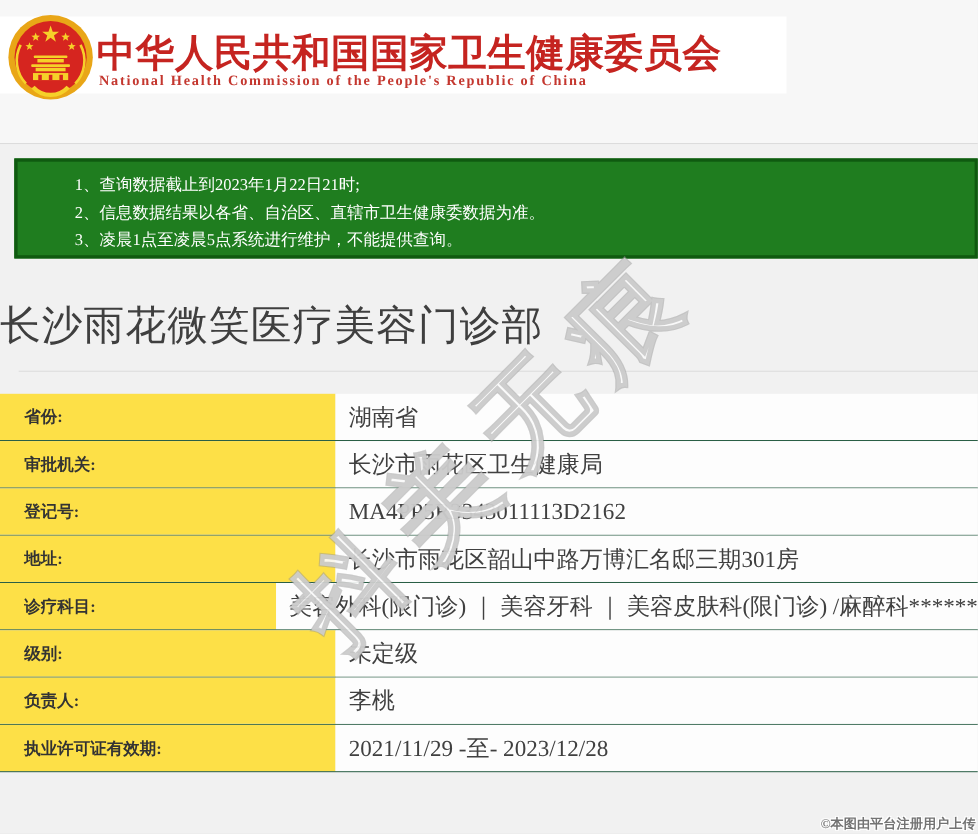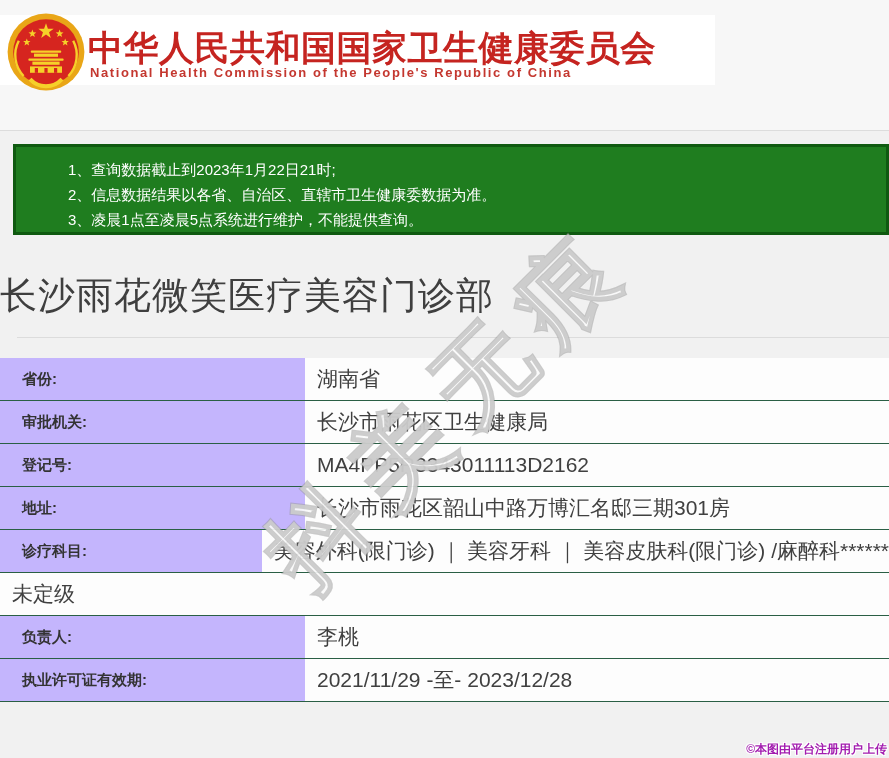--- a/index.html
+++ b/index.html
@@ -1,18 +1,18 @@
 <!DOCTYPE html>
 <html><head>
 <meta charset="utf-8">
 <style>
   html,body { margin:0; padding:0; background:#e8e8e8; }
   #page {
     position:relative; width:889px; height:758px; overflow:hidden;
-    background:#f1f1f1; font-family:Liberation Sans, sans-serif;
+    background:#f1f1f1; font-family:Liberation Serif, serif;
   }
   
   .header {
     position:absolute; top:0; left:0; width:889px; height:131px;
     background:#f7f7f7; border-bottom:1px solid #dcdcdc; box-sizing:border-box;
   }
   .banner {
     position:absolute; top:15px; left:0; width:715px; height:70px; background:#ffffff;
   }
   .emblem { position:absolute; top:10px; left:6px; width:80px; height:84px; z-index:2; }
@@ -36,40 +36,40 @@
     position:absolute; top:271px; left:0; width:861px; 
     font-size:37px; color:#3f3f3f; letter-spacing:1px; white-space:nowrap;
   }
   .title-sep {
     position:absolute; top:337px; left:17px; width:872px; height:1px; background:#dcdcdc;
   }
   
   .table { position:absolute; top:358px; left:0; width:889px; }
   .row { display:flex; height:42px; border-bottom:1px solid #2a5f45; }
   .label-cell {
-    width:305px; box-sizing:border-box; background:#c4b5fd; padding-left:22px;
+    width:305px; box-sizing:border-box; background:#fde047; padding-left:22px;
     display:flex; align-items:center; font-weight:bold; color:#333; font-size:15px;
   }
   .value-cell {
     flex:1; background:#fdfdfd; padding-left:12px;
     display:flex; align-items:center; color:#404040; font-size:21px; white-space:nowrap;
   }
   
   .watermark {
     position:absolute; left:450px; top:408px; z-index:5; pointer-events:none;
     transform:translate(-50%,-50%) rotate(-45deg);
     font-size:96px; letter-spacing:20px; white-space:nowrap; font-weight:bold;
     color:rgba(255,255,255,0.88);
     -webkit-text-stroke:2px rgba(150,150,150,0.45);
     text-shadow:0 0 1px rgba(140,140,140,0.4);
   }
   
   .upload-note {
     position:absolute; right:2px; bottom:0px; z-index:6;
-    font-size:12px; font-weight:bold; color:#a21caf;
+    font-size:12px; font-weight:bold; color:#737373;
     text-shadow:-1px -1px 0 #fff, 1px -1px 0 #fff, -1px 1px 0 #fff, 1px 1px 0 #fff;
   }
 </style>
 </head>
 <body>
 
 <div id="page">
 
   <div class="header">
     <div class="banner"></div>
@@ -127,20 +127,21 @@
       </div>
       <div class="row">
         <div class="label-cell">地址:</div>
         <div class="value-cell">长沙市雨花区韶山中路万博汇名邸三期301房</div>
       </div>
       <div class="row">
         <div class="label-cell">诊疗科目:</div>
         <div class="value-cell">美容外科(限门诊) ｜ 美容牙科 ｜ 美容皮肤科(限门诊) /麻醉科******</div>
       </div>
       <div class="row">
+        <div class="label-cell">级别:</div>
         <div class="value-cell">未定级</div>
       </div>
       <div class="row">
         <div class="label-cell">负责人:</div>
         <div class="value-cell">李桃</div>
       </div>
       <div class="row">
         <div class="label-cell">执业许可证有效期:</div>
         <div class="value-cell">2021/11/29 -至- 2023/12/28</div>
       </div>

